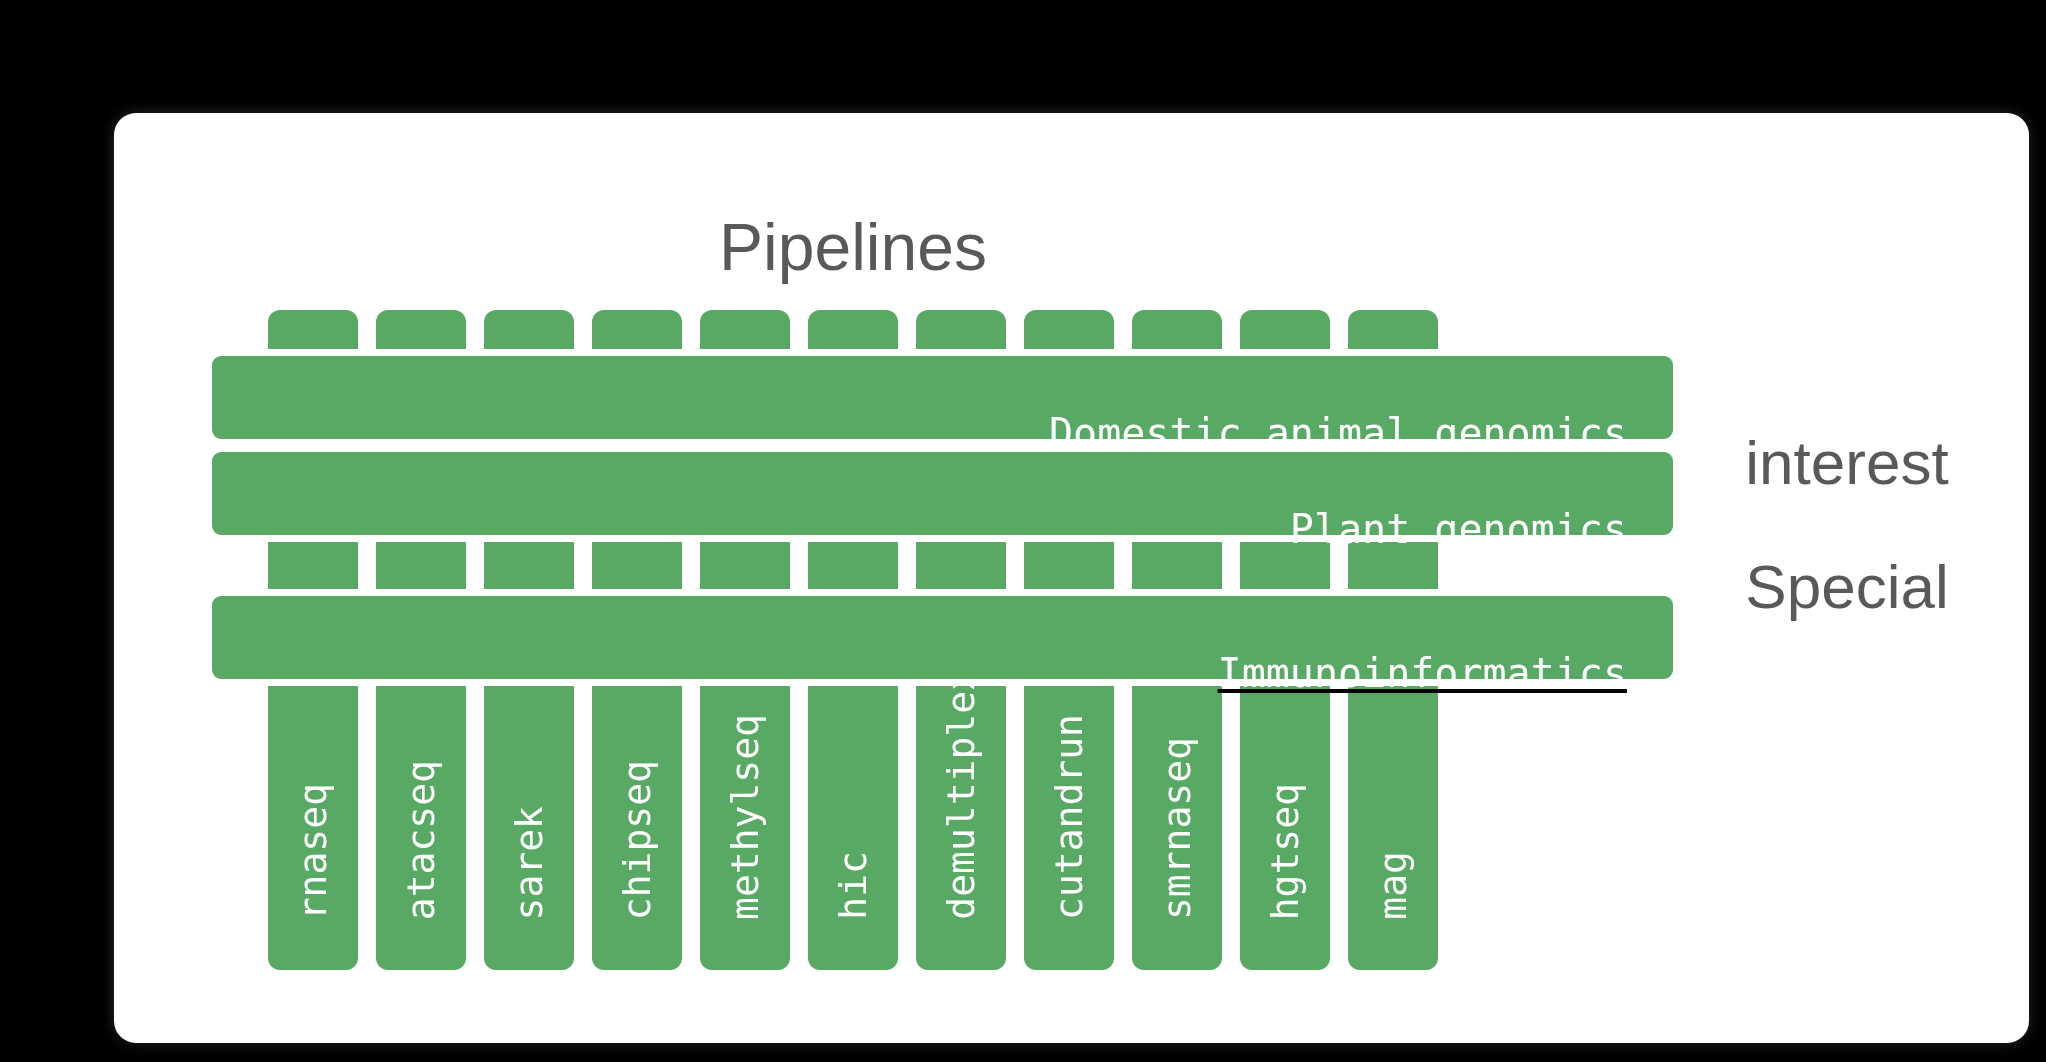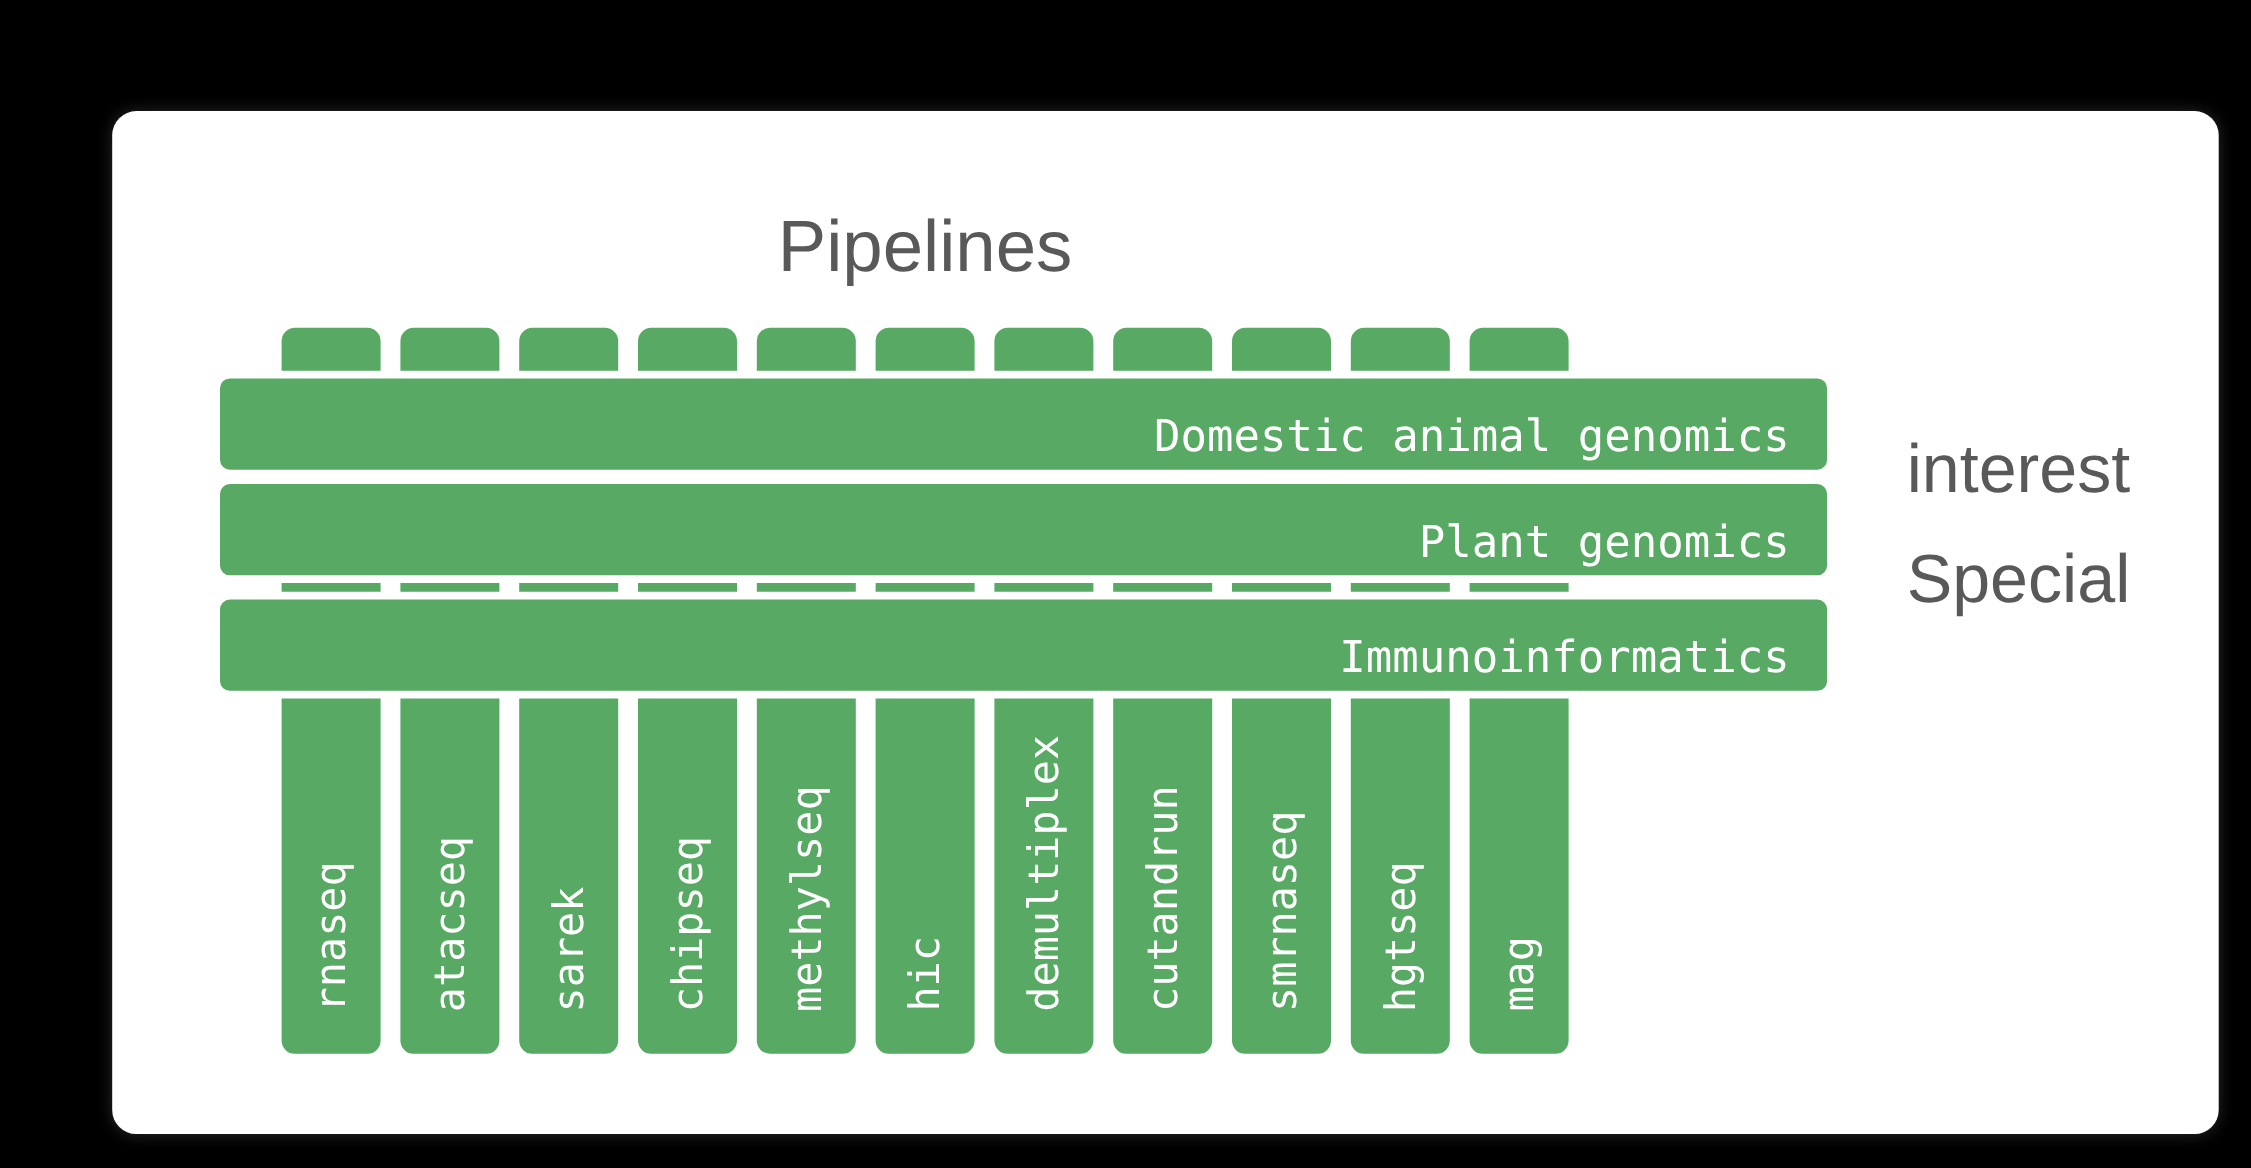--- a/index.html
+++ b/index.html
@@ -2,21 +2,21 @@
 <html style="--green: #57a963; --heading: #595959; --bar-text: #ffffff; --card-bg: #ffffff; --page-bg: #000000;"><head>
 <meta charset="utf-8">
 <style>
   :root{
     --green:#57a963;
     --heading:#595959;
     --bar-text:#ffffff;
     --card-bg:#ffffff;
     --page-bg:#000000;
   }
-  *{margin:12px;padding:0;box-sizing:border-box;}
+  *{margin:12px;padding:12px;box-sizing:border-box;}
   html,body{width:2046px;height:1062px;}
   body{
     background:var(--page-bg);
     font-family:"Liberation Sans", sans-serif;
     position:relative;
     overflow:hidden;
   }
   .card{
     position:absolute;
     left:66px; top:65px;
@@ -130,17 +130,17 @@
       </div>
       <div class="column" style="left: 1222px;">
         <span class="col-label">mag</span>
       </div>
       <div class="sig-bar" style="top: 224px;">
         <span class="bar-label">Domestic animal genomics</span>
       </div>
       <div class="sig-bar" style="top: 320px;">
         <span class="bar-label">Plant genomics</span>
       </div>
-      <div class="sig-bar" style="top: 425px;">
+      <div class="sig-bar" style="top: 464px; text-decoration: underline;">
         <span class="bar-label">Immunoinformatics</span>
       </div>
     </div>
 </div>
 
 </body></html>

